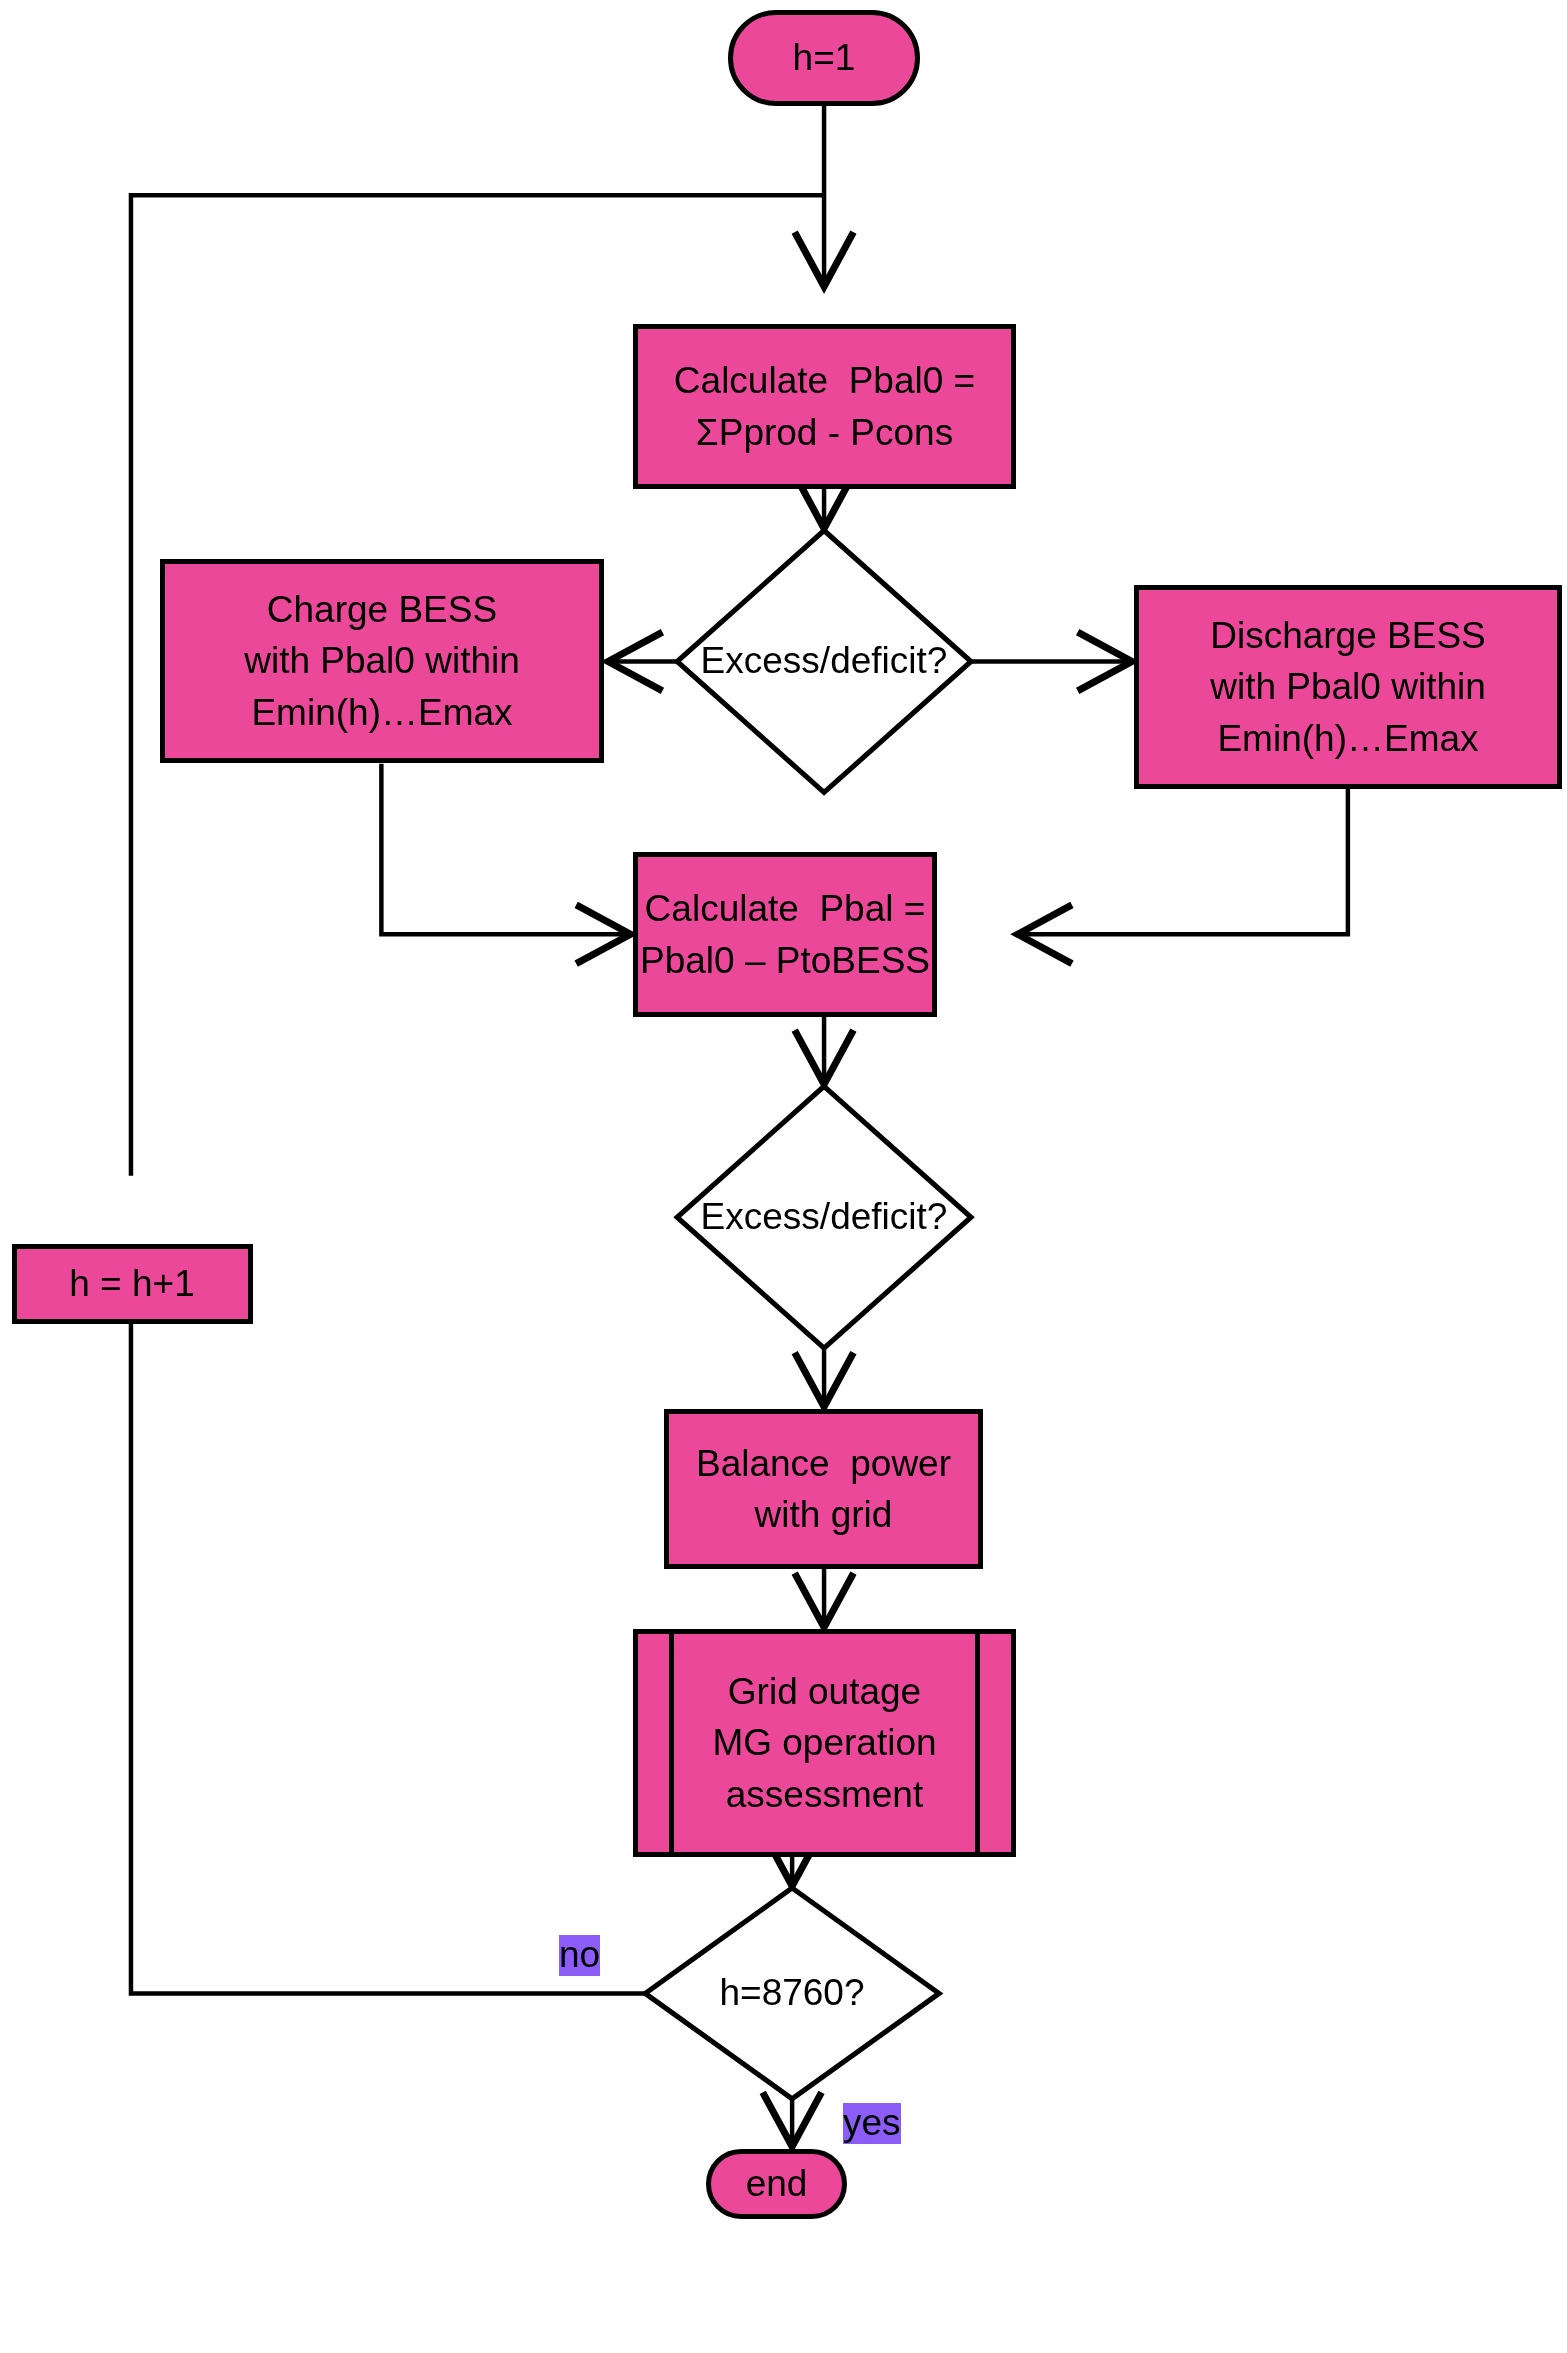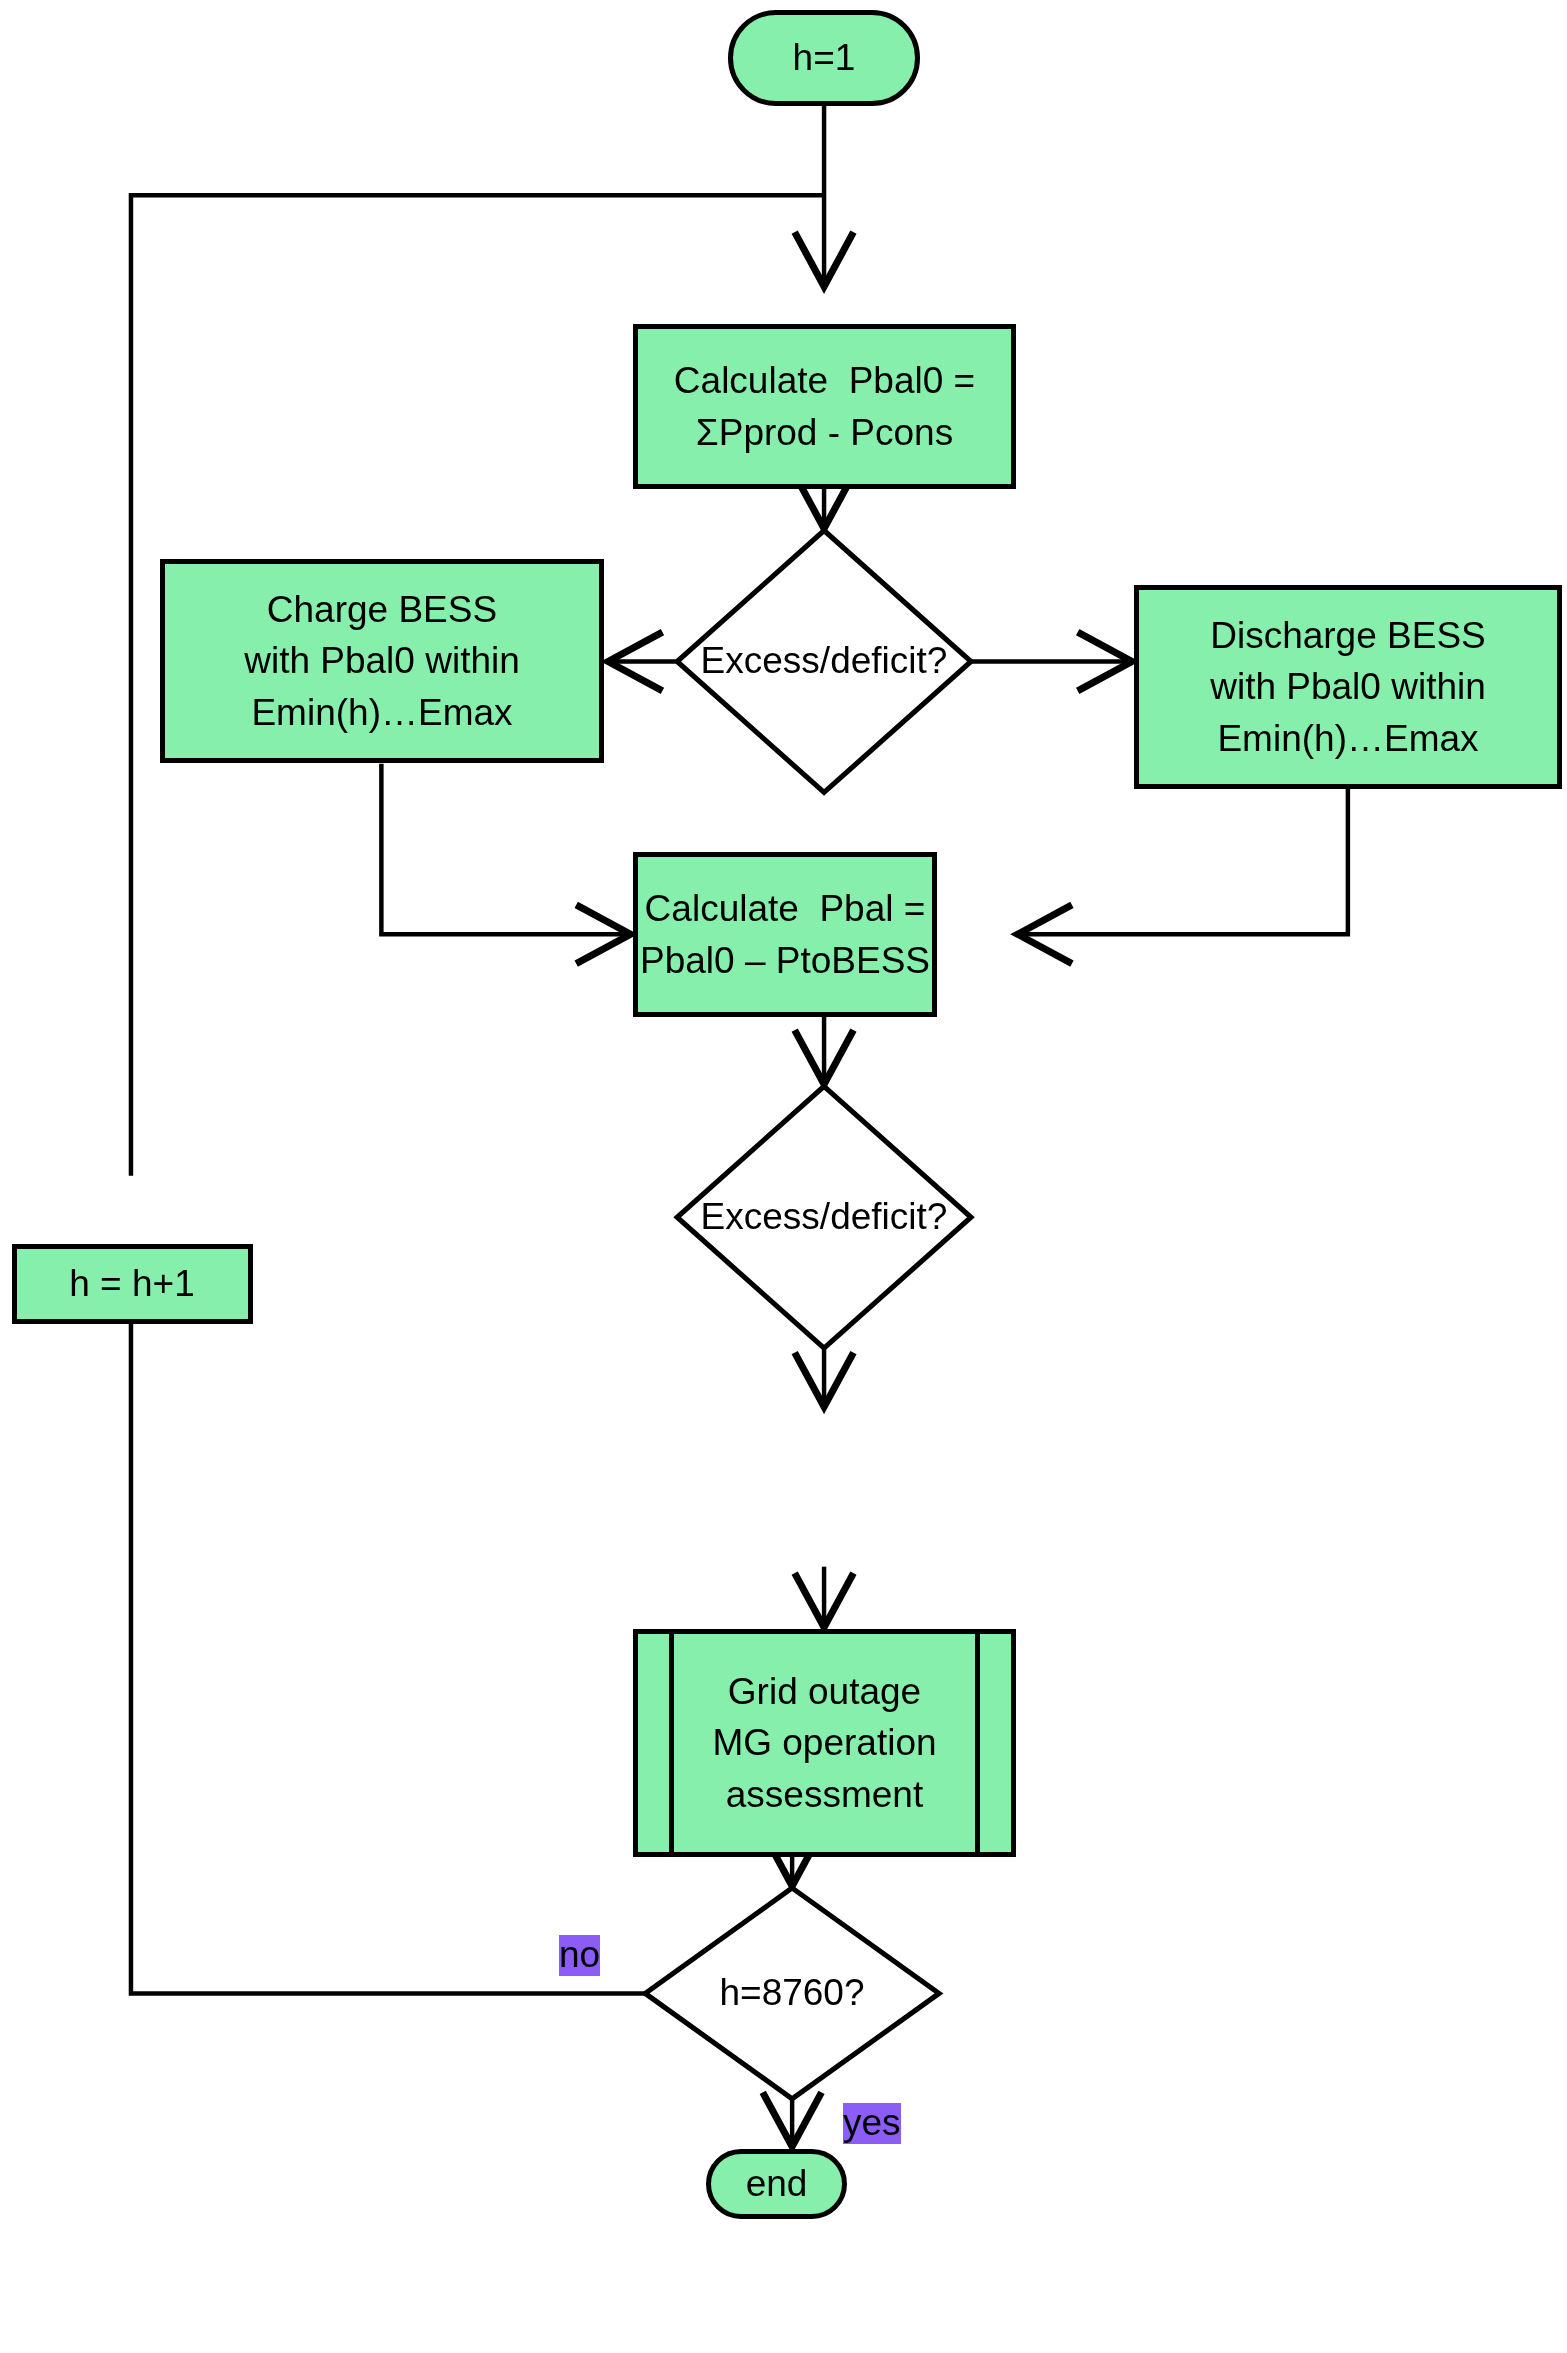--- a/index.html
+++ b/index.html
@@ -8,21 +8,21 @@
     width:1567px;height:2354px;
     background:#ffffff;
     font-family:"Liberation Sans", sans-serif;
     color:#000000;
     overflow:hidden;
   }
   svg.wires{position:absolute;left:0;top:0;width:1567px;height:2354px;}
   .node{
     position:absolute;
     box-sizing:border-box;
-    background:#86efac;
+    background:#ec4899;
     border:5.1px solid #000000;
     display:flex;align-items:center;justify-content:center;
     text-align:center;
     white-space:pre-wrap;
     font-size:37px;line-height:1.38;
   }
   .terminator{border-radius:638px;}
   .diamond-text{
     position:absolute;
     display:flex;align-items:center;justify-content:center;
@@ -114,20 +114,24 @@
 
   <div class="node" style="left:633px;top:852px;width:304px;height:165px;">
     <span>Calculate  Pbal =
 Pbal0 – PtoBESS</span>
   </div>
 
   <div class="diamond-text" style="left:677px;top:1086px;width:294px;height:262px;">
     <span>Excess/deficit?</span>
   </div>
 
+  <div class="node" style="left:664px;top:1409px;width:319px;height:160px;">
+    <span>Balance  power
+with grid</span>
+  </div>
 
   <div class="node" style="left:633px;top:1629px;width:383px;height:228px;">
     <div class="pp-bar left"></div>
     <div class="pp-bar right"></div>
     <span>Grid outage
 MG operation
 assessment</span>
   </div>
 
   <div class="diamond-text" style="left:645px;top:1888px;width:294px;height:211px;">

